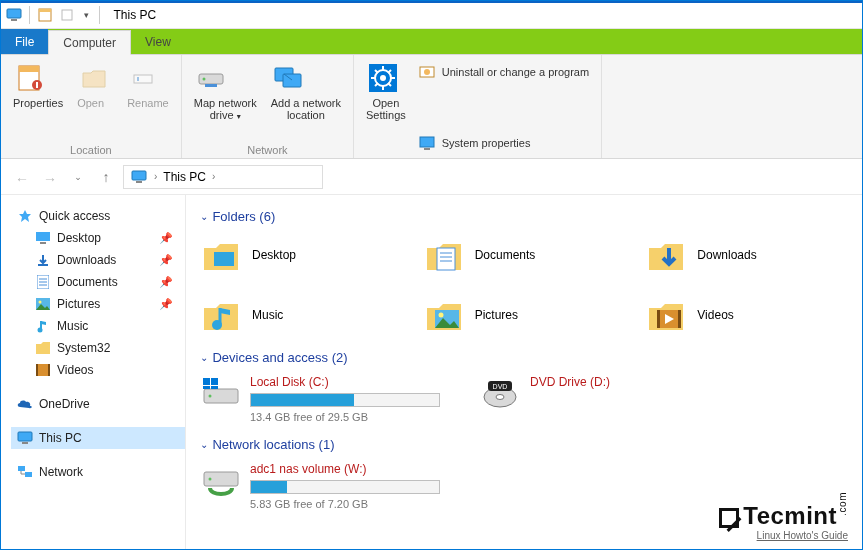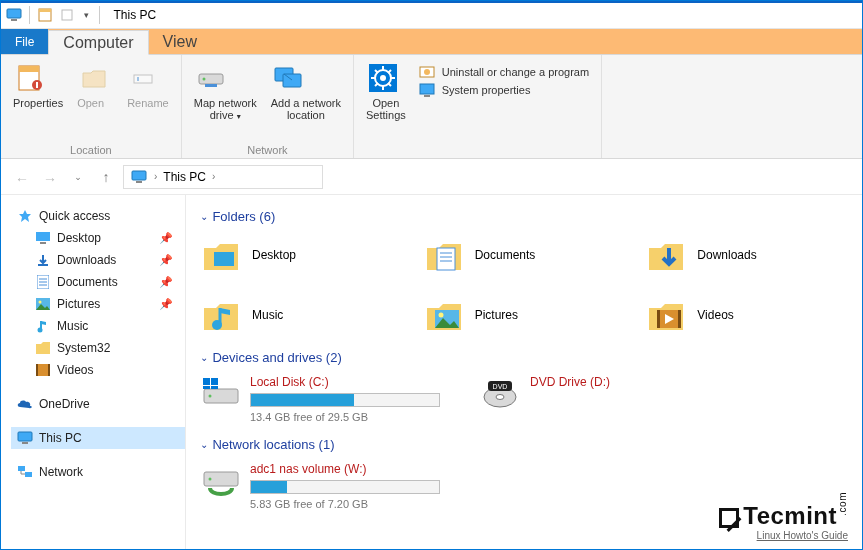--- a/index.html
+++ b/index.html
@@ -5,34 +5,34 @@
 * { margin: 0; padding: 0; box-sizing: border-box; font-family: "Segoe UI", Tahoma, sans-serif; }
 body { width: 863px; height: 550px; background: #fff; font-size: 12px; overflow: hidden; border: 1px solid #0078d7; }
 
 .titlebar { height: 28px; background: #fff; border-bottom: 1px solid #e5e5e5; display: flex; align-items: center; padding: 0 4px; gap: 4px; position: relative; }
 .titlebar::before { content:""; position:absolute; top:-1px; left:-1px; right:-1px; height:3px; background:#0b63c4; }
 .tb-icon { width: 18px; height: 18px; display: inline-flex; align-items: center; justify-content: center; }
 .qat-divider { width: 1px; height: 18px; background: #ccc; margin: 0 2px; }
 .qat-arrow { font-size: 9px; color: #555; padding: 0 4px; cursor: default; }
 .titletext { margin-left: 8px; font-size: 12px; color: #000; }
 
-.tabbar { height: 26px; background: #fdba74; display: flex; align-items: flex-end; border-bottom: 1px solid #d8d8d8; }
+.tabbar { height: 26px; background: #84cc16; display: flex; align-items: flex-end; border-bottom: 1px solid #d8d8d8; }
 .file-tab { background: #1979ca; color: #fff; padding: 4px 14px; font-size: 12px; height: 25px; display: flex; align-items: center; }
-.tab { padding: 4px 14px; font-size: 16px; color: #444; height: 25px; display: flex; align-items: center; cursor: default; }
+.tab { padding: 4px 14px; font-size: 12px; color: #444; height: 25px; display: flex; align-items: center; cursor: default; }
 .tab.active { background: #f5f5f5; border: 1px solid #d8d8d8; border-bottom: 1px solid #f5f5f5; margin-bottom: -1px; }
 
 .ribbon { height: 104px; background: #f5f5f5; border-bottom: 1px solid #d8d8d8; display: flex; }
 .ribbon-group { border-right: 1px solid #e0e0e0; display: flex; flex-direction: column; padding: 4px 6px 2px 6px; }
 .ribbon-group-row { display: flex; gap: 2px; flex: 1; }
 .ribbon-group-label { text-align: center; font-size: 11px; color: #888; padding: 2px 0 0 0; }
 .rbtn { display: flex; flex-direction: column; align-items: flex-start; justify-content: flex-start; padding: 2px 6px; gap: 2px; cursor: default; min-width: 48px; }
 .rbtn.disabled { opacity: .45; }
 .rbtn .glyph { width: 34px; height: 34px; display: flex; align-items: center; justify-content: center; }
 .rbtn .lbl { font-size: 11px; color: #333; text-align: center; line-height: 12px; white-space: pre-line; }
-.ribbon-system-col { display:flex; flex-direction:column; padding:4px 6px; justify-content:flex-start; }
+.ribbon-system-col { display:flex; flex-direction:column; padding:4px 6px; justify-content:space-between; }
 .smallrow { display:flex; align-items:center; gap:6px; font-size:11px; color:#333; }
 .smallrow .sic { width:18px; height:18px; display:inline-flex; align-items:center; justify-content:center; }
 
 .navbar { height: 36px; display:flex; align-items:center; gap:6px; padding: 0 10px; border-bottom:1px solid #eaeaea; }
 .navbtn { width:22px; height:22px; display:inline-flex; align-items:center; justify-content:center; color:#777; font-size:14px; }
 .navbtn.disabled { opacity:.5; }
 .crumb-icon { width:18px; height:18px; display:inline-flex; align-items:center; justify-content:center; }
 .crumb { font-size:12px; color:#000; }
 .crumb-sep { color:#777; font-size:10px; }
 .addr { display:flex; align-items:center; gap:6px; border:1px solid #ddd; padding:2px 6px; height:24px; flex:0 0 auto; min-width:200px; }
@@ -422,21 +422,21 @@
               <rect x="33" y="16" width="3" height="18" fill="#7a4c12"></rect>
               <path d="M20 20 L20 30 L29 25 Z" fill="#fff"></path>
             </svg>
           </span>
         <span class="flabel">Videos</span>
       </div>
     </div>
 
     <div class="section-head">
       <span class="chev">⌄</span>
-      <span><span>Devices and drives</span> (<span>2</span>)</span>
+      <span><span>Devices and access</span> (<span>2</span>)</span>
     </div>
     <div class="drives">
       <div class="drive">
         <span class="dic">
             <svg width="40" height="40">
               <rect x="4" y="14" width="34" height="14" rx="2" fill="#d9d9d9" stroke="#9a9a9a"></rect>
               <circle cx="10" cy="21" r="1.5" fill="#5fbf5f"></circle>
               <g fill="#0078d7">
                 <rect x="3" y="3" width="7" height="7"></rect>
                 <rect x="11" y="3" width="7" height="7"></rect>

